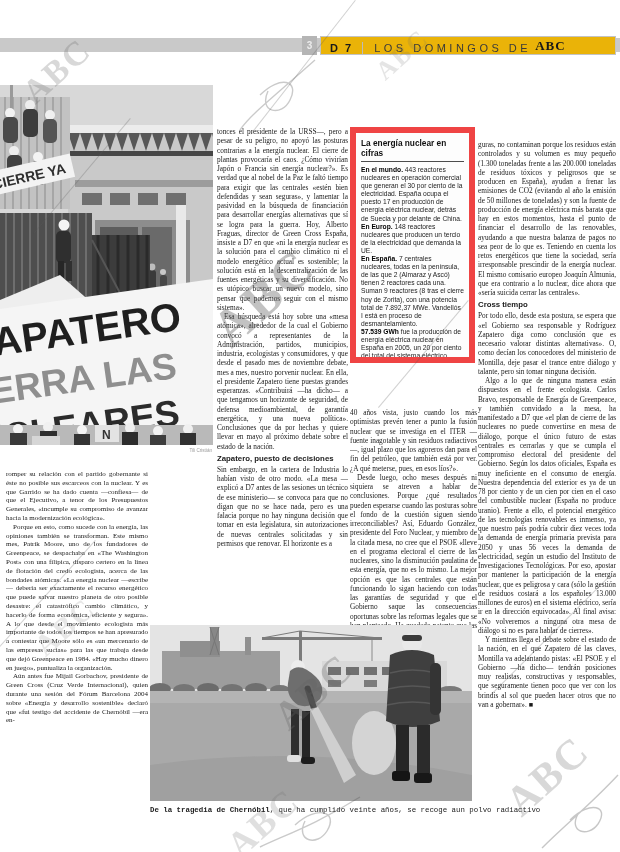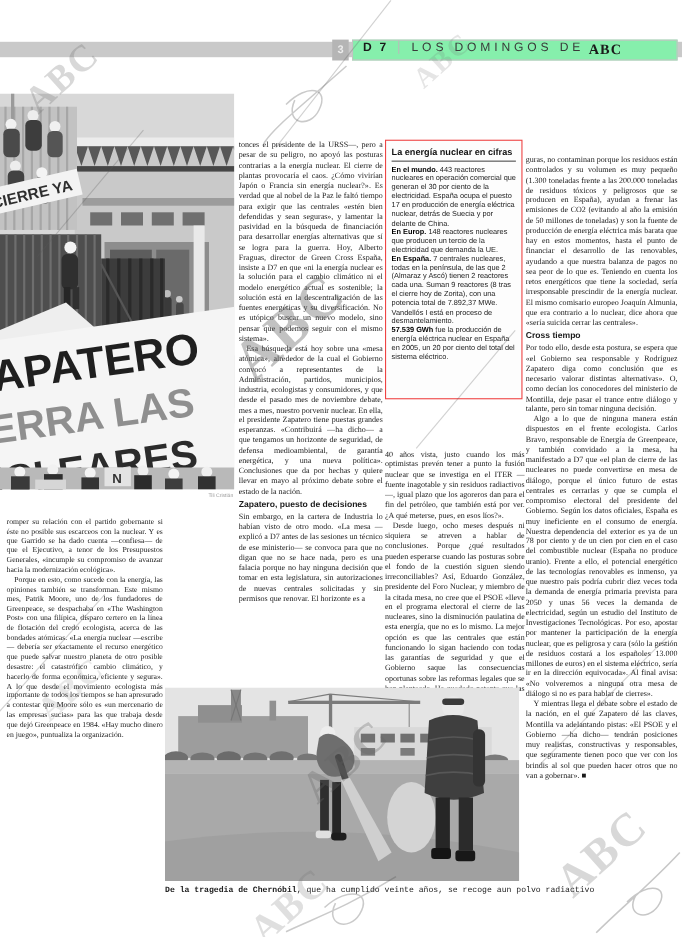--- a/index.html
+++ b/index.html
@@ -4,33 +4,33 @@
 <style>
   html,body{margin:0;padding:0;}
   body{width:620px;height:852px;position:relative;background:#ffffff;overflow:hidden;
        font-family:"Liberation Serif", serif;color:#1a1a1a;}
   .abs{position:absolute;}
   
   .topbar{left:0;top:38px;width:620px;height:14px;background:#c9c9c9;}
   .hdr{left:302px;top:36px;height:19px;display:flex;align-items:stretch;}
   .pagenum{width:15px;background:#b5b5b5;color:#ececec;font:bold 10px "Liberation Sans",sans-serif;
            display:flex;align-items:center;justify-content:center;margin-right:3px;}
-  .hdrbox{background:#86efac;border:1px solid #c3c3c3;display:flex;align-items:flex-start;width:294px;}
+  .hdrbox{background:#eab308;border:1px solid #c3c3c3;display:flex;align-items:flex-end;width:294px;}
   .section{font:bold 11px "Liberation Sans",sans-serif;margin:0 9px;letter-spacing:2px;}
   .vdiv{width:1px;height:12px;background:#bbb;}
   .masthead{font-family:"Liberation Sans",sans-serif;font-size:11px;letter-spacing:3.5px;color:#3a3a3a;margin:0 4px 0 11px;white-space:nowrap;}
   .brand{font-family:"Liberation Serif",serif;font-weight:bold;font-size:13px;letter-spacing:1px;}
   
   .col{overflow:hidden;}
   .col p{margin:0;font-size:7.3px;line-height:9.25px;text-align:justify;}
   .col1 p{font-size:7px;line-height:8.8px;}
   .col p.ind{text-indent:7px;}
   .subhead{font-family:"Liberation Sans",sans-serif;font-weight:bold;font-size:7.8px;line-height:10px;margin:3px 0 1px;}
   
-  .infobox{border:1px solid #ef4444;background:#fdfdfd;padding:5px 5px 20px;font-family:"Liberation Sans",sans-serif;box-sizing:border-box;overflow:hidden;}
+  .infobox{border:6px solid #ef4444;background:#fdfdfd;padding:5px 5px 20px;font-family:"Liberation Sans",sans-serif;box-sizing:border-box;overflow:hidden;}
   .infobox h3{font-size:8.3px;margin:0 0 4px;padding-bottom:3px;border-bottom:1px solid #4d4d4d;color:#111;}
   .infobox p{font-size:6.7px;line-height:8.1px;margin:0;color:#222;}
   .infobox b{color:#000;}
   
   .caption{font-family:Liberation Mono, monospace;font-size:7.4px;color:#222;white-space:nowrap;}
   .credit{font-family:"Liberation Sans",sans-serif;font-size:4.6px;color:#9a9a9a;text-align:right;}
   
   .wm{position:absolute;font-family:"Liberation Serif",serif;font-weight:bold;color:rgba(105,105,105,.26);
       transform:rotate(-42deg);letter-spacing:2px;pointer-events:none;z-index:9;}
   .wline{position:absolute;background:rgba(90,90,90,.28);width:1px;pointer-events:none;z-index:9;}
@@ -156,20 +156,21 @@
     <circle cx="188" cy="344" r="5" fill="#f0f0f0"></circle>
         <rect x="180" y="348" width="16" height="12" fill="#313131"></rect>
   </g>
 </svg>
 </div>
 <div class="abs credit" style="left:60px;top:448px;width:152px;">Tili Cristián</div>
 
 <div class="abs col col1" style="left:6px;top:470px;width:142px;height:344px;">
   <p>romper su relación con el partido gobernante si éste no posible sus escarceos con la nuclear. Y es que Garrido se ha dado cuenta —confiesa— de que el Ejecutivo, a tenor de los Presupuestos Generales, «incumple su compromiso de avanzar hacia la modernización ecológica».</p>
   <p class="ind">Porque en esto, como sucede con la energía, las opiniones también se transforman. Este mismo mes, Patrik Moore, uno de los fundadores de Greenpeace, se despachaba en «The Washington Post» con una filípica, disparo certero en la línea de flotación del credo ecologista, acerca de las bondades atómicas. «La energía nuclear —escribe— debería ser exactamente el recurso energético que puede salvar nuestro planeta de otro posible desastre: el catastrófico cambio climático, y hacerlo de forma económica, eficiente y segura». A lo que desde el movimiento ecologista más importante de todos los tiempos se han apresurado a contestar que Moore sólo es «un mercenario de las empresas sucias» para las que trabaja desde que dejó Greenpeace en 1984. «Hay mucho dinero en juego», puntualiza la organización.</p>
+  <p class="ind">Aún antes fue Mijail Gorbachov, presidente de Green Cross (Cruz Verde Internacional), quien durante una sesión del Fórum Barcelona 2004 sobre «Energía y desarrollo sostenible» declaró que «fui testigo del accidente de Chernóbil —era en-</p>
 </div>
 
 <div class="abs col" style="left:217px;top:127px;width:131px;height:494px;">
   <p>tonces el presidente de la URSS—, pero a pesar de su peligro, no apoyó las posturas contrarias a la energía nuclear. El cierre de plantas provocaría el caos. ¿Cómo vivirían Japón o Francia sin energía nuclear?». Es verdad que al nobel de la Paz le faltó tiempo para exigir que las centrales «estén bien defendidas y sean seguras», y lamentar la pasividad en la búsqueda de financiación para desarrollar energías alternativas que sí se logra para la guerra. Hoy, Alberto Fraguas, director de Green Cross España, insiste a D7 en que «ni la energía nuclear es la solución para el cambio climático ni el modelo energético actual es sostenible; la solución está en la descentralización de las fuentes energéticas y su diversificación. No es utópico buscar un nuevo modelo, sino pensar que podemos seguir con el mismo sistema».</p>
   <p class="ind">Esa búsqueda está hoy sobre una «mesa atómica», alrededor de la cual el Gobierno convocó a representantes de la Administración, partidos, municipios, industria, ecologistas y consumidores, y que desde el pasado mes de noviembre debate, mes a mes, nuestro porvenir nuclear. En ella, el presidente Zapatero tiene puestas grandes esperanzas. «Contribuirá —ha dicho— a que tengamos un horizonte de seguridad, de defensa medioambiental, de garantía energética, y una nueva política». Conclusiones que da por hechas y quiere llevar en mayo al próximo debate sobre el estado de la nación.</p>
   <h4 class="subhead">Zapatero, puesto de decisiones</h4>
   <p>Sin embargo, en la cartera de Industria lo habían visto de otro modo. «La mesa —explicó a D7 antes de las sesiones un técnico de ese ministerio— se convoca para que no digan que no se hace nada, pero es una falacia porque no hay ninguna decisión que tomar en esta legislatura, sin autorizaciones de nuevas centrales solicitadas y sin permisos que renovar. El horizonte es a</p>
 </div>
 
 <div class="abs infobox" style="left:350px;top:127px;width:125px;height:236px;">

